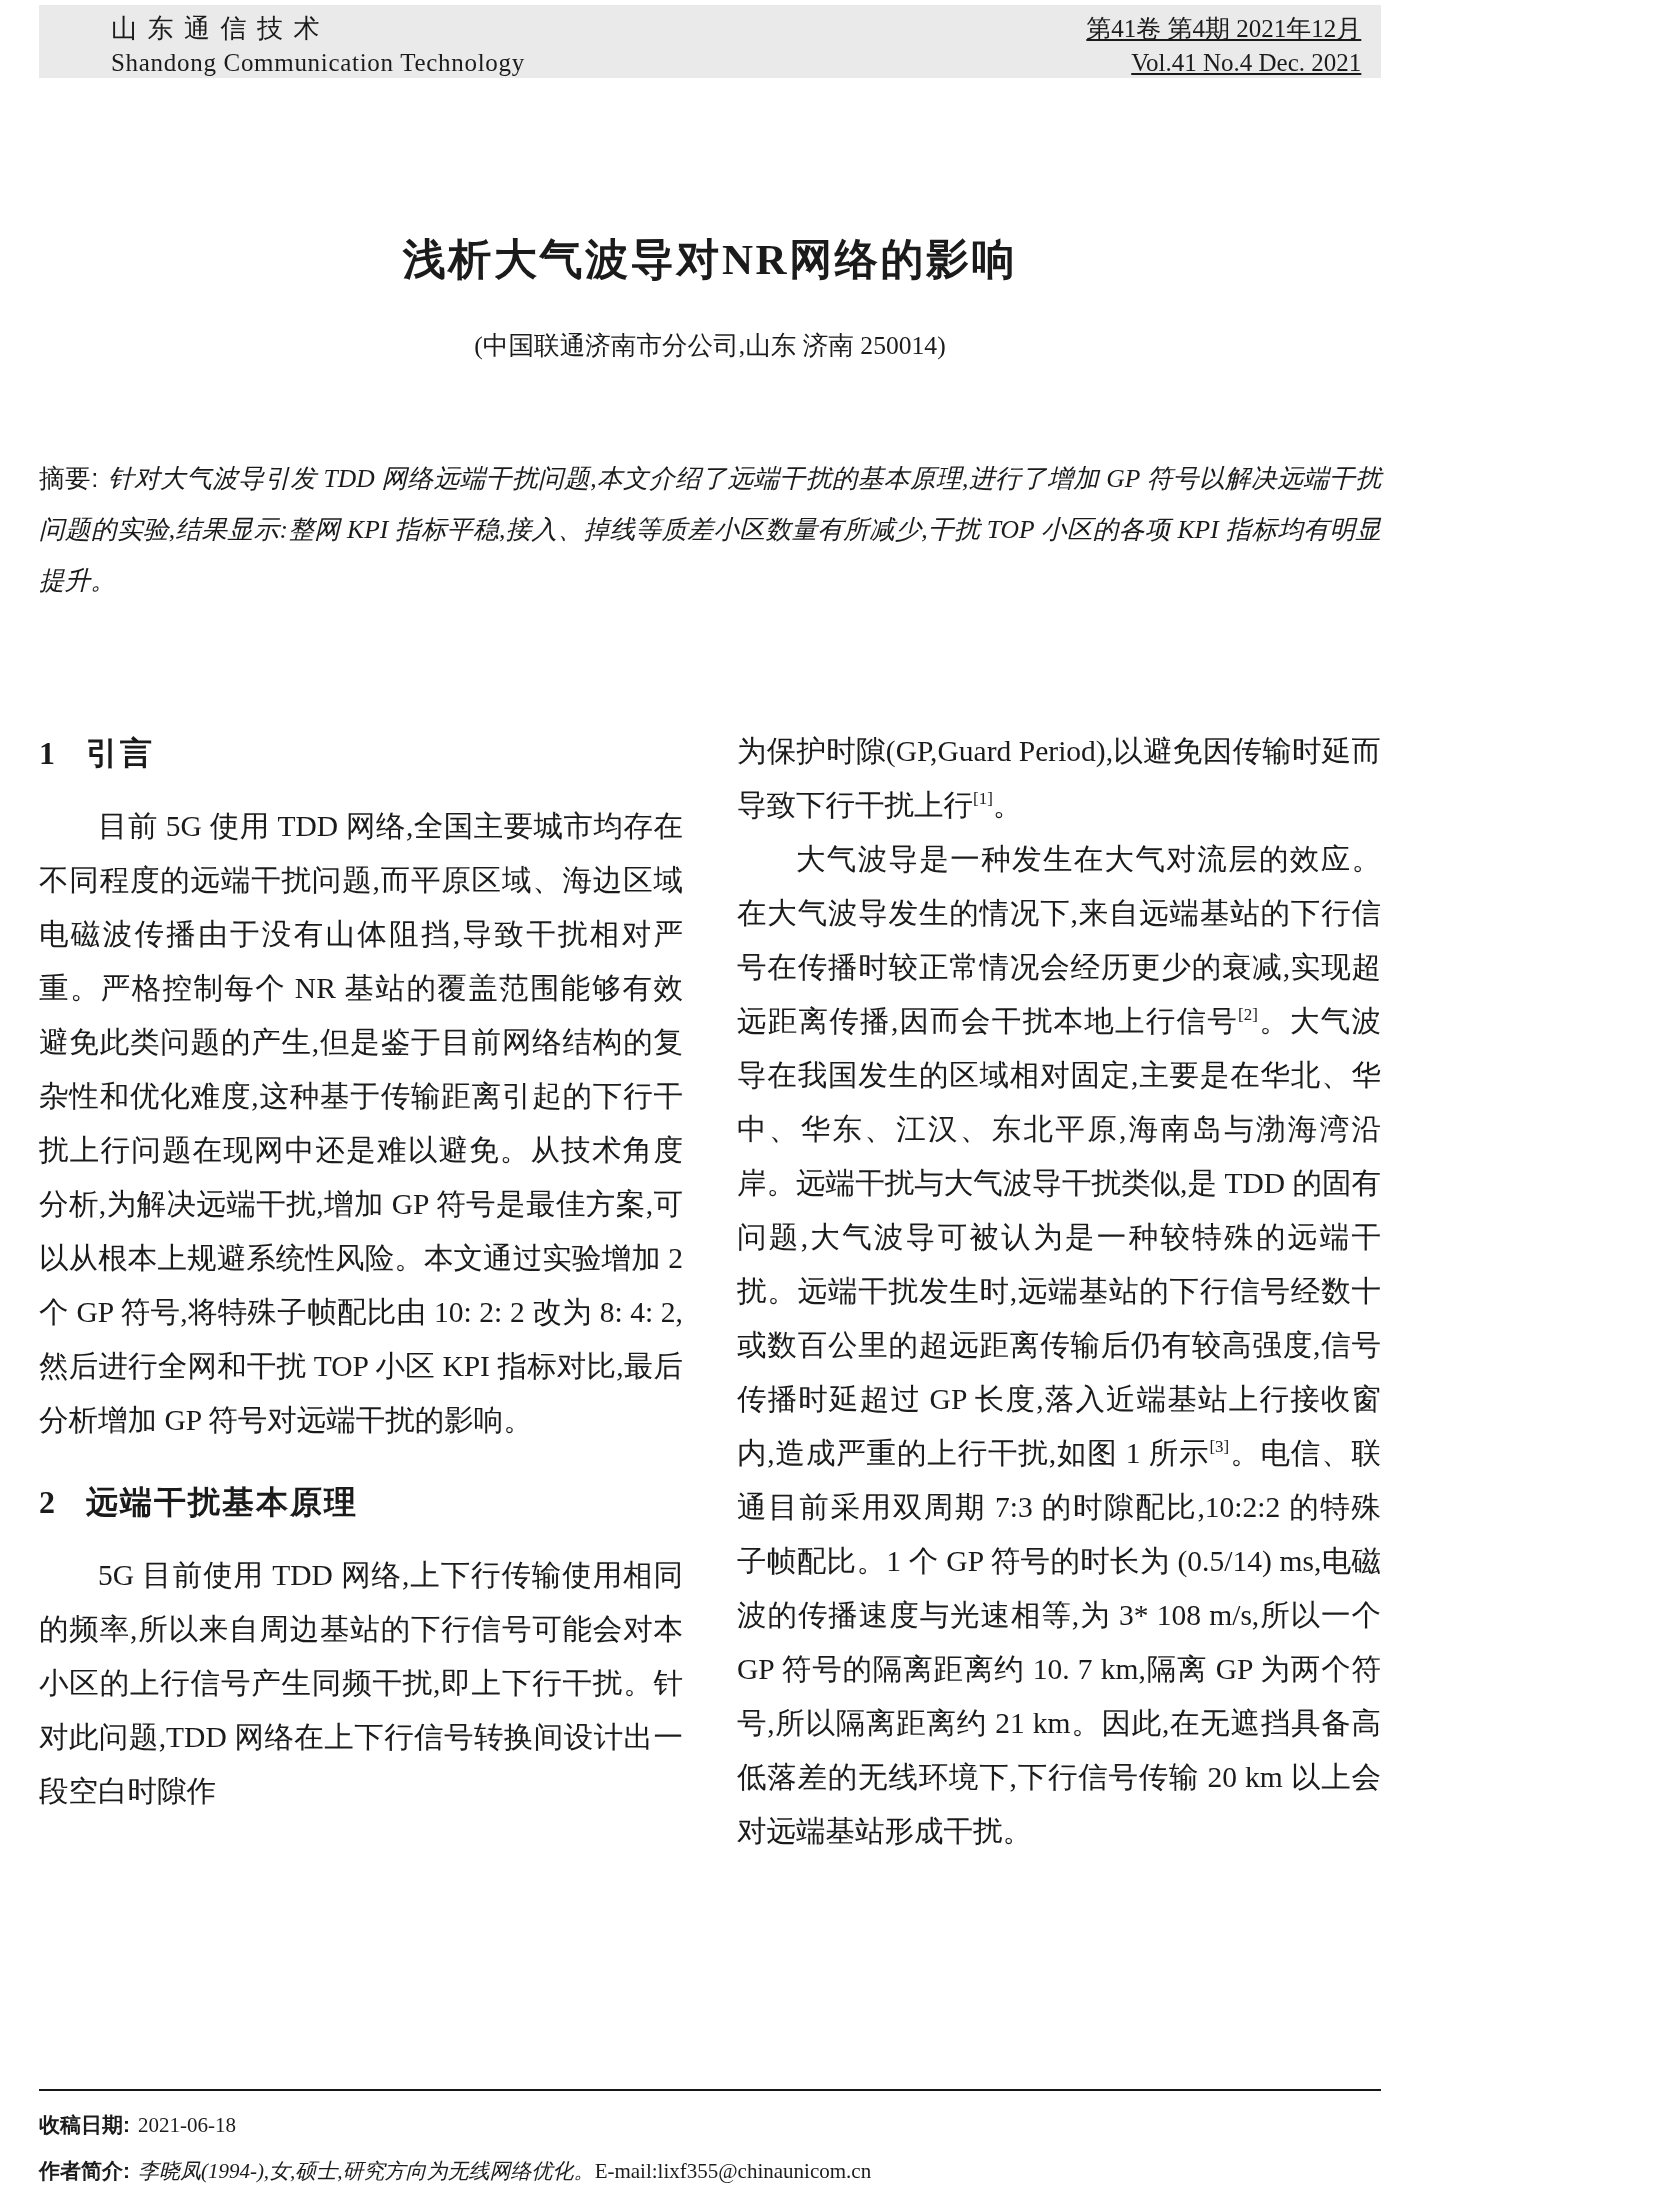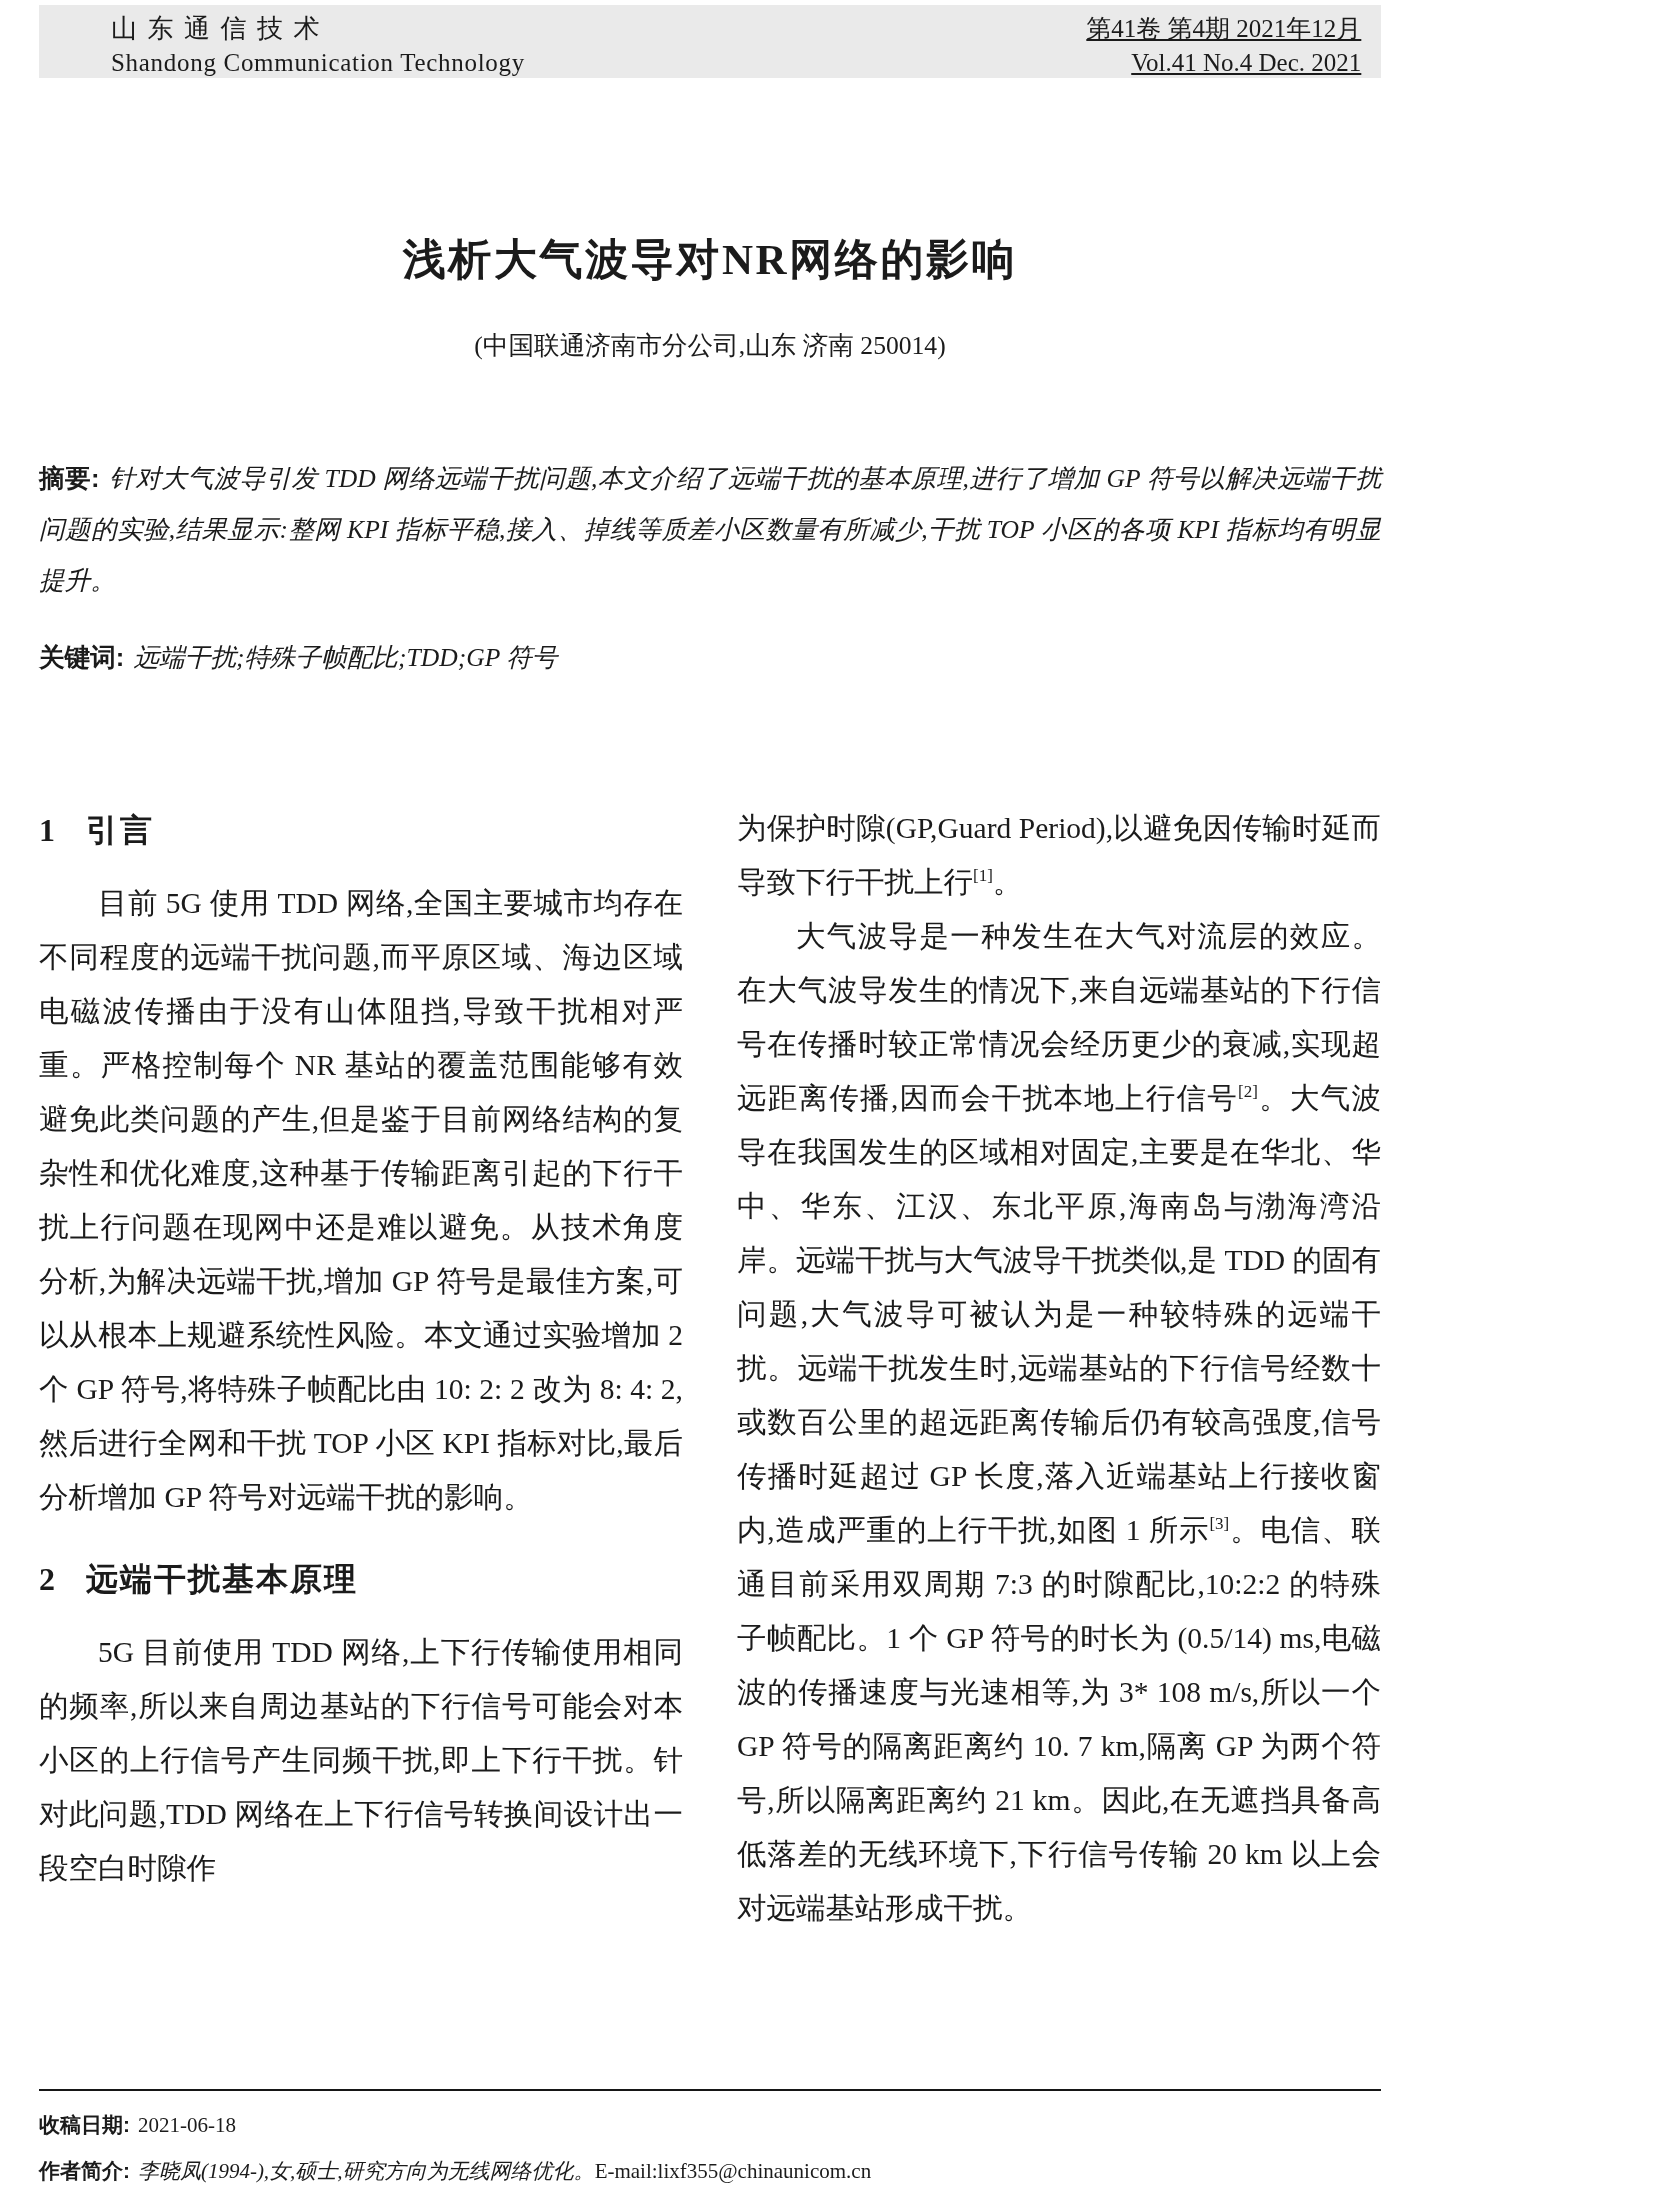--- a/index.html
+++ b/index.html
@@ -47,21 +47,21 @@
     margin-top:92px;
     font-size:25.6px; line-height:51px;
     text-align:justify; font-style:italic;
   }
   .keywords {
     margin-top:7.9px;
     font-size:25.6px; line-height:51px;
     font-style:italic;
   }
   .block-label {
-    font-style:normal; font-weight:bold;
+    font-style:normal; font-weight:normal;
     font-family:"Liberation Sans", sans-serif;
     margin-right:9.2px;
   }
 
   
   .columns { display:flex; gap:54px; margin-top:118px; }
   .col {
     flex:1; min-width:0;
     font-size:29.5px; line-height:54px;
     text-align:justify;
@@ -104,21 +104,20 @@
         <div class="issue-cn">第41卷 第4期 2021年12月</div>
         <div class="issue-en">Vol.41 No.4 Dec. 2021</div>
       </div>
     </div>
 
     <div class="title">浅析大气波导对NR网络的影响</div>
     <div class="affil">(中国联通济南市分公司,山东 济南 250014)</div>
 
     <p class="abstract"><span class="block-label">摘要:</span><span>针对大气波导引发 TDD 网络远端干扰问题,本文介绍了远端干扰的基本原理,进行了增加 GP 符号以解决远端干扰问题的实验,结果显示:整网 KPI 指标平稳,接入、掉线等质差小区数量有所减少,干扰 TOP 小区的各项 KPI 指标均有明显提升。</span></p>
 
-    <p class="keywords"><span class="block-label">关键词:</span><span>远端干扰;特殊子帧配比;TDD;GP 符号</span></p>
 
     <div class="columns">
 
       <div class="col">
         <div class="sec">
           <span class="num">1</span><span class="sec-title">引言</span>
         </div>
         <p>目前 5G 使用 TDD 网络,全国主要城市均存在不同程度的远端干扰问题,而平原区域、海边区域电磁波传播由于没有山体阻挡,导致干扰相对严重。严格控制每个 NR 基站的覆盖范围能够有效避免此类问题的产生,但是鉴于目前网络结构的复杂性和优化难度,这种基于传输距离引起的下行干扰上行问题在现网中还是难以避免。从技术角度分析,为解决远端干扰,增加 GP 符号是最佳方案,可以从根本上规避系统性风险。本文通过实验增加 2 个 GP 符号,将特殊子帧配比由 10: 2: 2 改为 8: 4: 2,然后进行全网和干扰 TOP 小区 KPI 指标对比,最后分析增加 GP 符号对远端干扰的影响。</p>
         <div class="sec second">
           <span class="num">2</span><span class="sec-title">远端干扰基本原理</span>

